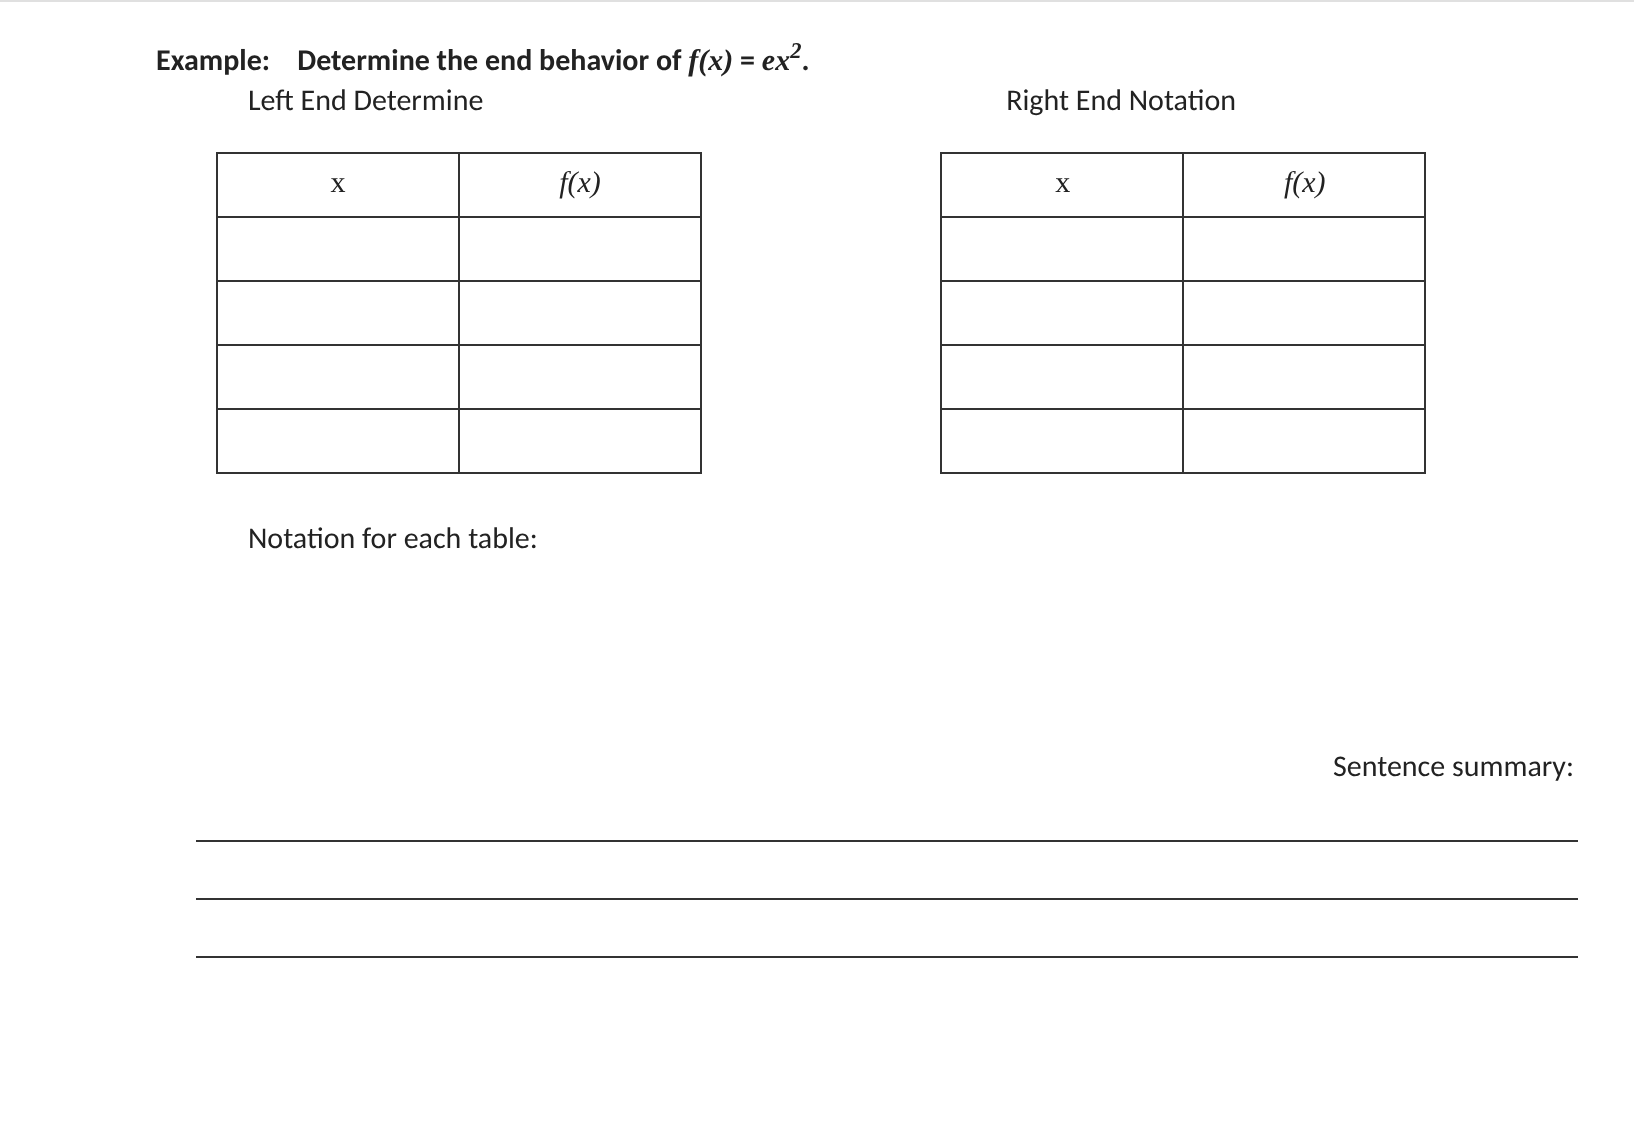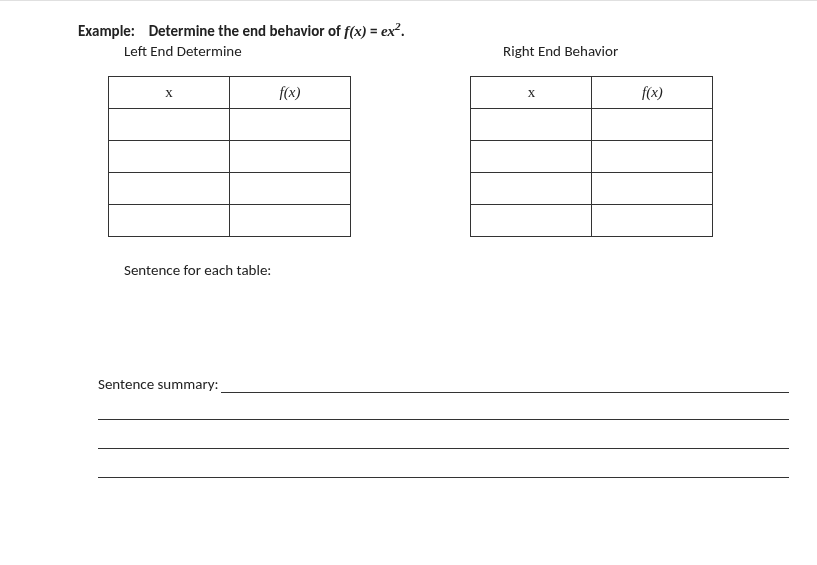--- a/index.html
+++ b/index.html
@@ -78,20 +78,21 @@
   }
 
   .summary {
     margin-top: 96px;
     margin-left: 20px;
   }
   .summary-line {
     display: flex;
     align-items: flex-end;
     margin-bottom: 12px;
+    flex-direction: column;
   }
   .summary-label {
     white-space: nowrap;
     padding-right: 2px;
   }
   .uline {
     flex: 1;
     border-bottom: 1px solid #333;
     height: 14px;
   }
@@ -109,21 +110,21 @@
 <div class="page">
 
   <div class="example-line">
     <span class="example-label">Example:</span>
     <span>&nbsp;&nbsp;</span>
     <span class="example-text">Determine the end behavior of </span><span class="example-text"><span class="fx">f(x)</span><span> = </span><span class="fx">ex</span><span class="fx sup">2</span><span>.</span></span>
   </div>
 
   <div class="heads">
     <span class="left-head">Left End Determine</span>
-    <span class="right-head">Right End Behavior</span>
+    <span class="right-head">Right End Notation</span>
   </div>
 
   <div class="tables">
     <table class="tbl left">
       <tbody>
           <tr>
         <th>x</th>
         <th class="fxh">f(x)</th>
       </tr>
       <tr>
@@ -162,21 +163,21 @@
             <td></td>
             <td></td>
           </tr>
       <tr>
             <td></td>
             <td></td>
           </tr>
     </tbody></table>
   </div>
 
-  <div class="notation">Sentence for each table:</div>
+  <div class="notation">Notation for each table:</div>
 
   <div class="summary">
     <div class="summary-line">
       <span class="summary-label">Sentence summary:</span>
       <span class="uline"></span>
     </div>
     <div class="full-line"></div>
     <div class="full-line"></div>
     <div class="full-line"></div>
   </div>

